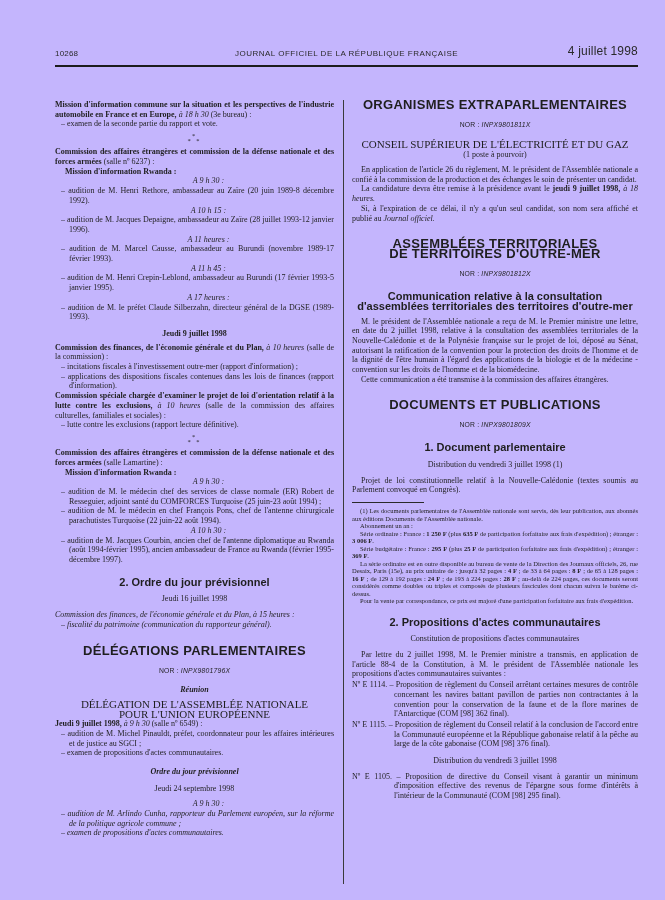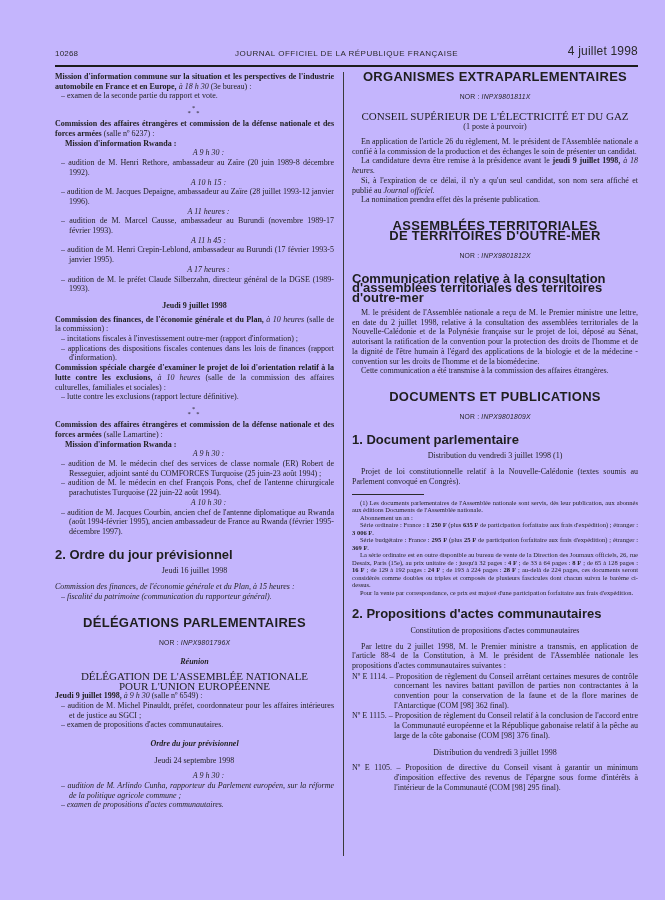--- a/index.html
+++ b/index.html
@@ -13,33 +13,33 @@
     position:absolute;top:44px;left:55px;width:583px;height:14px;
     font-family:"Liberation Sans","DejaVu Sans",sans-serif;
     font-size:8px;letter-spacing:.2px;color:#2a2a2a;
     display:flex;align-items:flex-end;
   }
   .runhead .pageno{width:110px;text-align:left;}
   .runhead .jtitle{flex:1;text-align:center;letter-spacing:.5px;}
   .runhead .jdate{width:110px;text-align:right;font-size:12px;}
   .headrule{position:absolute;top:65px;left:55px;width:583px;height:2px;background:#1c1c1c;}
   
-  .cols{position:absolute;top:72px;left:55px;width:583px;display:flex;}
+  .cols{position:absolute;top:100px;left:55px;width:583px;display:flex;}
   .col{width:279px;}
   .col.right{width:286px;}
   .gutter{width:18px;display:flex;justify-content:center;}
   .vrule{width:1px;background:#3a3a3a;height:784px;}
   
   .blk{white-space:pre-line;font-size:8px;line-height:9.7px;text-align:justify;}
   .b{font-weight:bold;}
   .i{font-style:italic;}
   .h1{font-family:"Liberation Sans","DejaVu Sans",sans-serif;font-weight:bold;
       font-size:13px;line-height:10px;text-align:center;letter-spacing:.3px;margin:16px 0 2px;}
   .h2{font-family:"Liberation Sans","DejaVu Sans",sans-serif;font-weight:bold;
-      font-size:13px;line-height:9.8px;text-align:left;margin:13px 0 5px;}
+      font-size:11px;line-height:9.8px;text-align:center;margin:13px 0 5px;}
   .nor{font-family:"Liberation Sans","DejaVu Sans",sans-serif;font-size:6.8px;
       text-align:center;margin:10px 0 10px;letter-spacing:.2px;}
   .scaps{text-align:center;font-size:11px;line-height:9.6px;margin:2px 0 0;}
   .ccen{text-align:center;margin:1px 0 5px;}
   .cit{text-align:center;margin:7px 0 6px;}
   .cbi{font-weight:bold;font-style:italic;text-align:center;margin:9px 0 5px;}
   .cb{font-weight:bold;text-align:center;margin:7px 0 4px;}
   .stars{text-align:center;font-size:6.5px;line-height:4.6px;margin:5px 0 4px;letter-spacing:2px;}
   .para{text-indent:0;}
   .parai{text-indent:9px;}
@@ -118,21 +118,20 @@
       <div class="vrule"></div>
     </div>
     <div class="col right">
         <div class="blk h1"><span>ORGANISMES EXTRAPARLEMENTAIRES</span></div>
         <div class="blk nor"><span>NOR : </span><span class="i">INPX9801811X</span></div>
         <div class="blk scaps"><span>CONSEIL SUPÉRIEUR DE L'ÉLECTRICITÉ ET DU GAZ</span></div>
         <div class="blk ccen"><span>(1 poste à pourvoir)</span></div>
         <div class="blk parai"><span>En application de l'article 26 du règlement, M. le président de l'Assemblée nationale a confié à la commission de la production et des échanges le soin de présenter un candidat.</span></div>
         <div class="blk parai"><span>La candidature devra être remise à la présidence avant le </span><span class="b">jeudi 9 juillet 1998,</span><span class="i"> à 18 heures.</span></div>
         <div class="blk parai"><span>Si, à l'expiration de ce délai, il n'y a qu'un seul candidat, son nom sera affiché et publié au </span><span class="i">Journal officiel.</span></div>
-        <div class="blk parai"><span>La nomination prendra effet dès la présente publication.</span></div>
         <div class="blk h1"><span>ASSEMBLÉES TERRITORIALES
 DE TERRITOIRES D'OUTRE-MER</span></div>
         <div class="blk nor"><span>NOR : </span><span class="i">INPX9801812X</span></div>
         <div class="blk h2"><span>Communication relative à la consultation
 d'assemblées territoriales des territoires d'outre-mer</span></div>
         <div class="blk parai"><span>M. le président de l'Assemblée nationale a reçu de M. le Premier ministre une lettre, en date du 2 juillet 1998, relative à la consultation des assemblées territoriales de la Nouvelle-Calédonie et de la Polynésie française sur le projet de loi, déposé au Sénat, autorisant la ratification de la convention pour la protection des droits de l'homme et de la dignité de l'être humain à l'égard des applications de la biologie et de la médecine - convention sur les droits de l'homme et de la biomédecine.</span></div>
         <div class="blk parai"><span>Cette communication a été transmise à la commission des affaires étrangères.</span></div>
         <div class="blk h1"><span>DOCUMENTS ET PUBLICATIONS</span></div>
         <div class="blk nor"><span>NOR : </span><span class="i">INPX9801809X</span></div>
         <div class="blk h2"><span>1. Document parlementaire</span></div>

